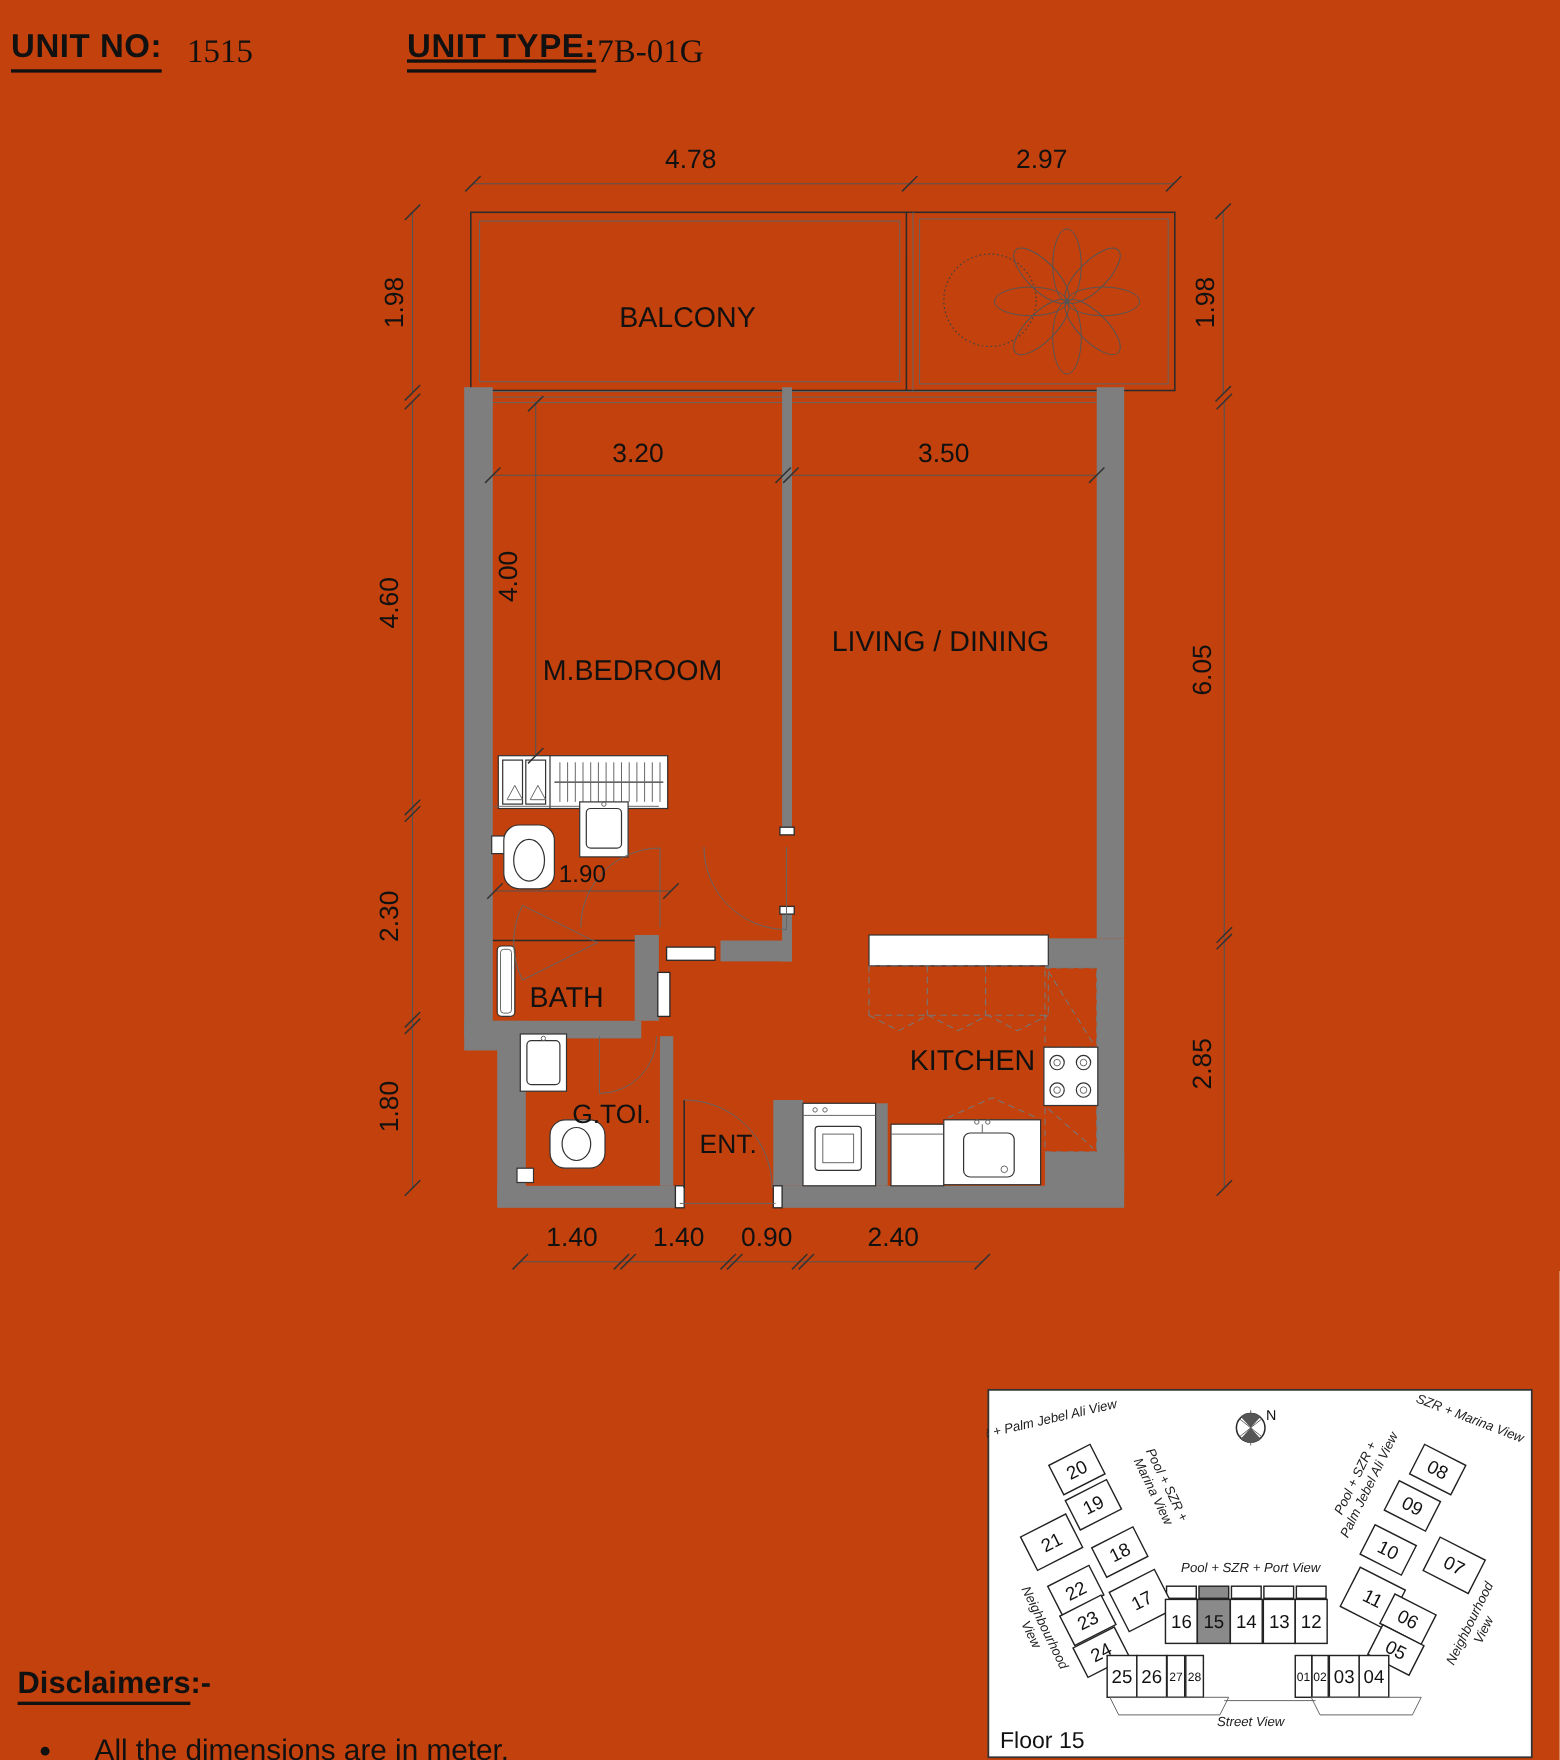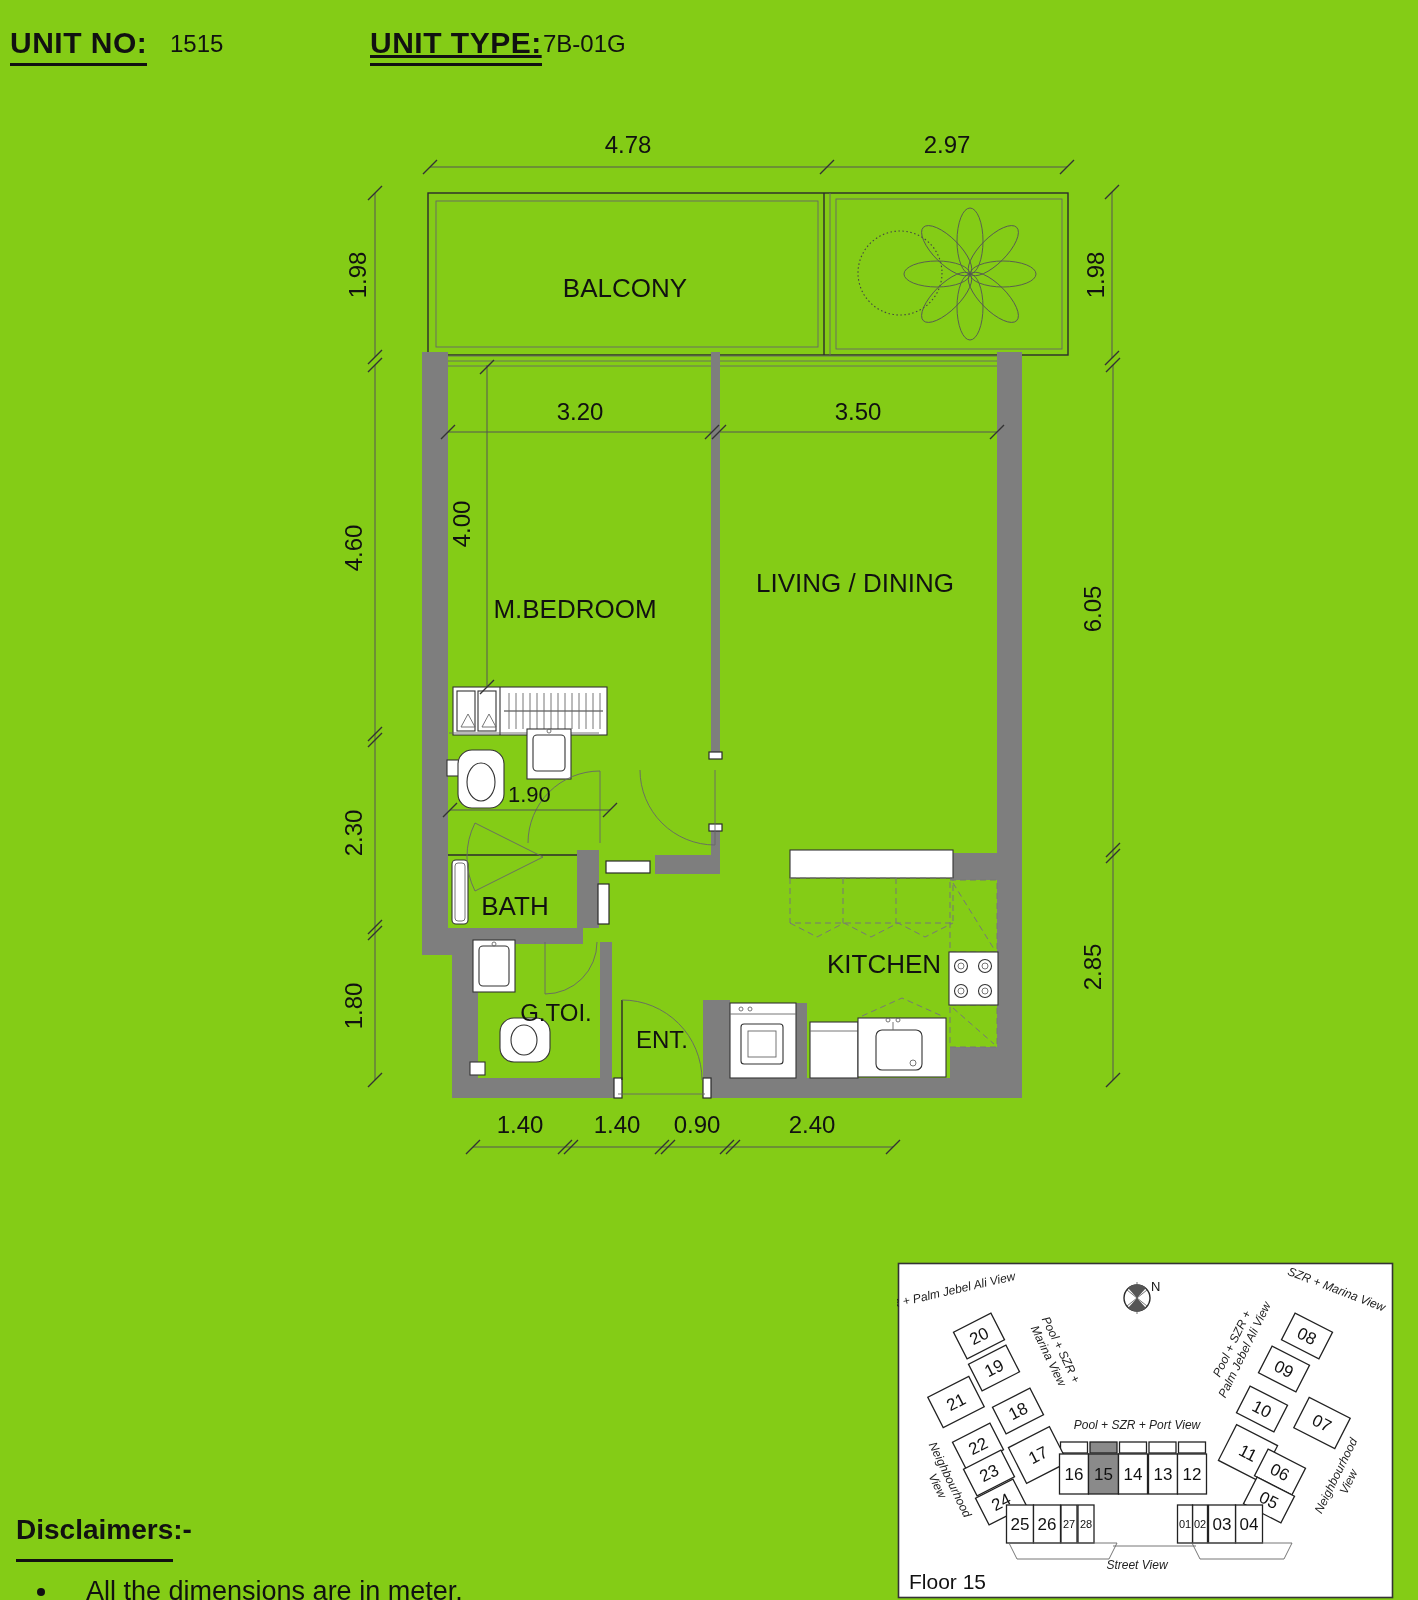--- a/index.html
+++ b/index.html
@@ -1,21 +1,21 @@
 <!DOCTYPE html>
 <html style="--wall: #7e7e7e; --highlight: #8a8a8a; --line: #2a2a2a;"><head>
 <meta charset="utf-8">
 <style>
   html,body{margin:0;padding:0;background:#fff;}
-  .page{position:relative;width:1418px;height:1600px;background:#84cc16;overflow:hidden;
+  .page{position:relative;width:1418px;height:1600px;background:#c2410c;overflow:hidden;
         font-family:"Liberation Sans",sans-serif;color:#111;}
   .abs{position:absolute;}
   
   .h-label{font-size:30px;font-weight:700;border-bottom:3px solid #111;padding-bottom:3px;letter-spacing:.5px;}
-  .h-value{font-size:24px;font-weight:400;}
+  .h-value{font-size:30px;font-weight:400;font-family:Liberation Serif, serif;}
   #unit-no-label{left:10px;top:26px;}
   #unit-no-value{left:170px;top:30px;}
   #unit-type-label{left:370px;top:26px;text-decoration:underline;}
   #unit-type-value{left:543px;top:30px;}
   
   .ln{stroke:#2b2b2b;stroke-width:1.4;fill:none;}
   .lnf{stroke:#2b2b2b;stroke-width:1.2;fill:#fff;}
   .thin{stroke:#666;stroke-width:.9;fill:none;}
   .fix{stroke:#333;stroke-width:1.1;fill:#fff;}
   .dash{stroke:#777;stroke-width:1;fill:none;stroke-dasharray:6 4;}
@@ -31,21 +31,21 @@
   
   .kp-border{fill:#fff;stroke:#333;stroke-width:1.6;}
   .kp-unit{fill:#fff;stroke:#222;stroke-width:1.3;}
   .kp-hl{fill:var(--highlight,#8a8a8a);}
   .kp-num{font:17px "Liberation Sans",sans-serif;fill:#111;text-anchor:middle;}
   .kp-label{font:italic 12px "Liberation Sans",sans-serif;fill:#222;text-anchor:middle;}
   .kp-floor{font:21px "Liberation Sans",sans-serif;fill:#111;text-anchor:start;}
   .kp-n{font:13px "Liberation Sans",sans-serif;fill:#111;text-anchor:start;}
   
   .disclaimers{left:16px;top:1514px;width:700px;}
-  .disc-title{font-size:28px;font-weight:700;border-bottom:3px solid #111;padding-bottom:14px;}
+  .disc-title{font-size:28px;font-weight:700;border-bottom:3px solid #111;padding-bottom:2px;}
   .disc-suffix{font-size:28px;font-weight:700;}
   .disclaimers ul{margin:30px 0 0 44px;padding:0;}
   .disclaimers li{font-size:27px;padding-left:26px;}
 </style>
 </head>
 <body>
 
 <div class="page">
 
   <span class="abs h-label" id="unit-no-label">UNIT NO:</span>

